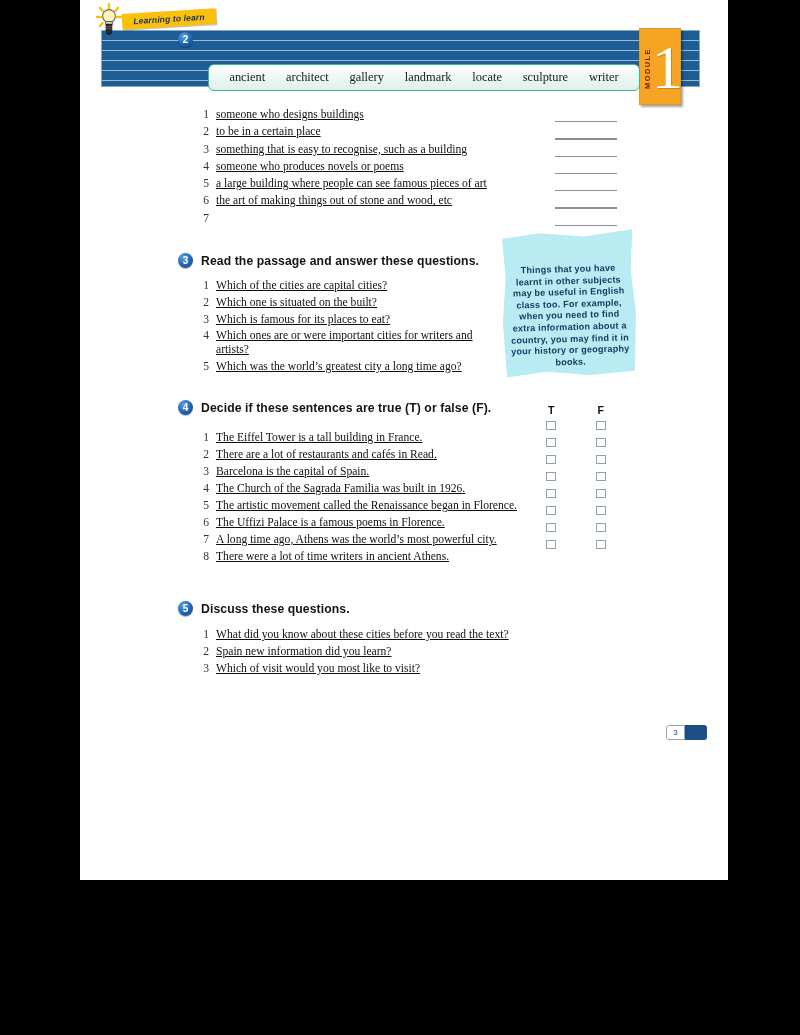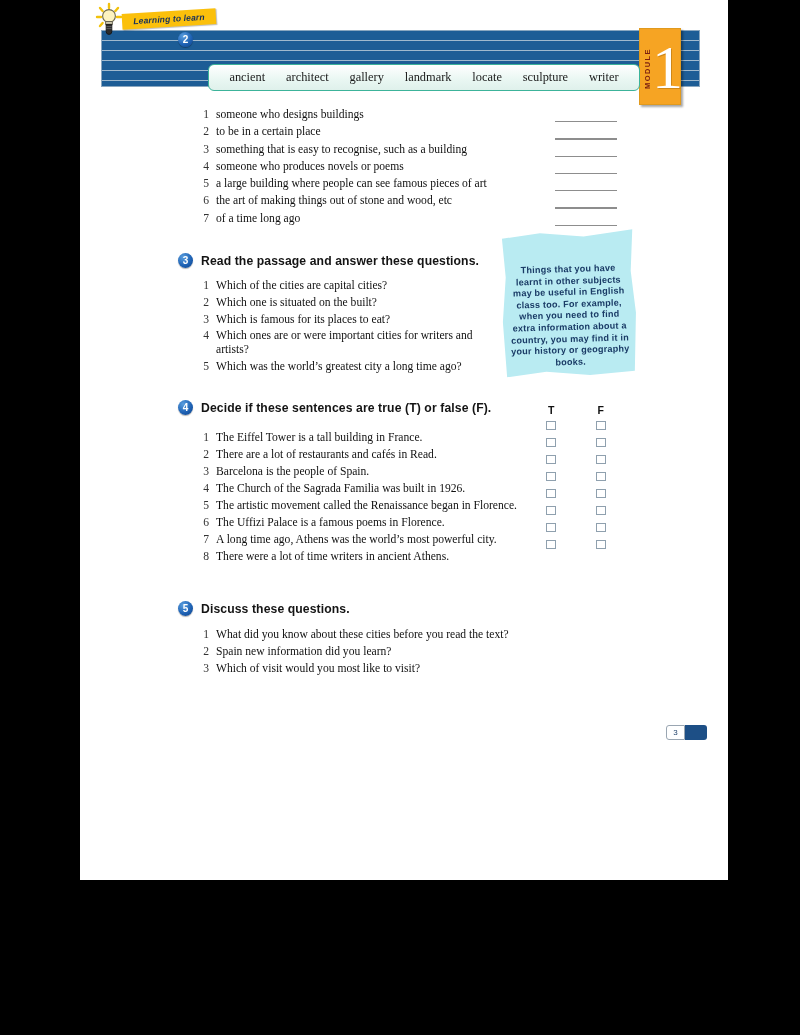--- a/index.html
+++ b/index.html
@@ -150,21 +150,21 @@
     font-family: "Liberation Serif", serif;
     font-size: 11.6px;
     color: #101010;
   }
   .num-row .n {
     width: 9px;
     text-align: right;
     color: #333333;
     flex: 0 0 auto;
   }
-  .num-row .txt { flex: 1 1 auto; }
+  .num-row .txt { flex: 1 1 auto; text-decoration: underline; }
 
   #def-list { left: 120px; top: 108px; width: 440px; }
   #def-list .num-row { height: 17.3px; }
 
   #answer-lines {
     position: absolute;
     left: 475px;
     top: 108px;
     width: 62px;
   }
@@ -362,21 +362,20 @@
     <div class="num-row">
       <span class="n">5</span>
       <span class="txt">a large building where people can see famous pieces of art</span>
     </div>
     <div class="num-row">
       <span class="n">6</span>
       <span class="txt">the art of making things out of stone and wood, etc</span>
     </div>
     <div class="num-row">
       <span class="n">7</span>
-      <span class="txt">of a time long ago</span>
     </div>
   </div>
 
   <div id="answer-lines">
     <div class="ans-line"></div>
     <div class="ans-line"></div>
     <div class="ans-line"></div>
     <div class="ans-line"></div>
     <div class="ans-line"></div>
     <div class="ans-line"></div>
@@ -447,21 +446,21 @@
       <div class="num-row">
         <span class="n">1</span>
         <span class="txt">The Eiffel Tower is a tall building in France.</span>
       </div>
       <div class="num-row">
         <span class="n">2</span>
         <span class="txt">There are a lot of restaurants and cafés in Read.</span>
       </div>
       <div class="num-row">
         <span class="n">3</span>
-        <span class="txt">Barcelona is the people of Spain.</span>
+        <span class="txt">Barcelona is the capital of Spain.</span>
       </div>
       <div class="num-row">
         <span class="n">4</span>
         <span class="txt">The Church of the Sagrada Familia was built in 1926.</span>
       </div>
       <div class="num-row">
         <span class="n">5</span>
         <span class="txt">The artistic movement called the Renaissance began in Florence.</span>
       </div>
       <div class="num-row">

